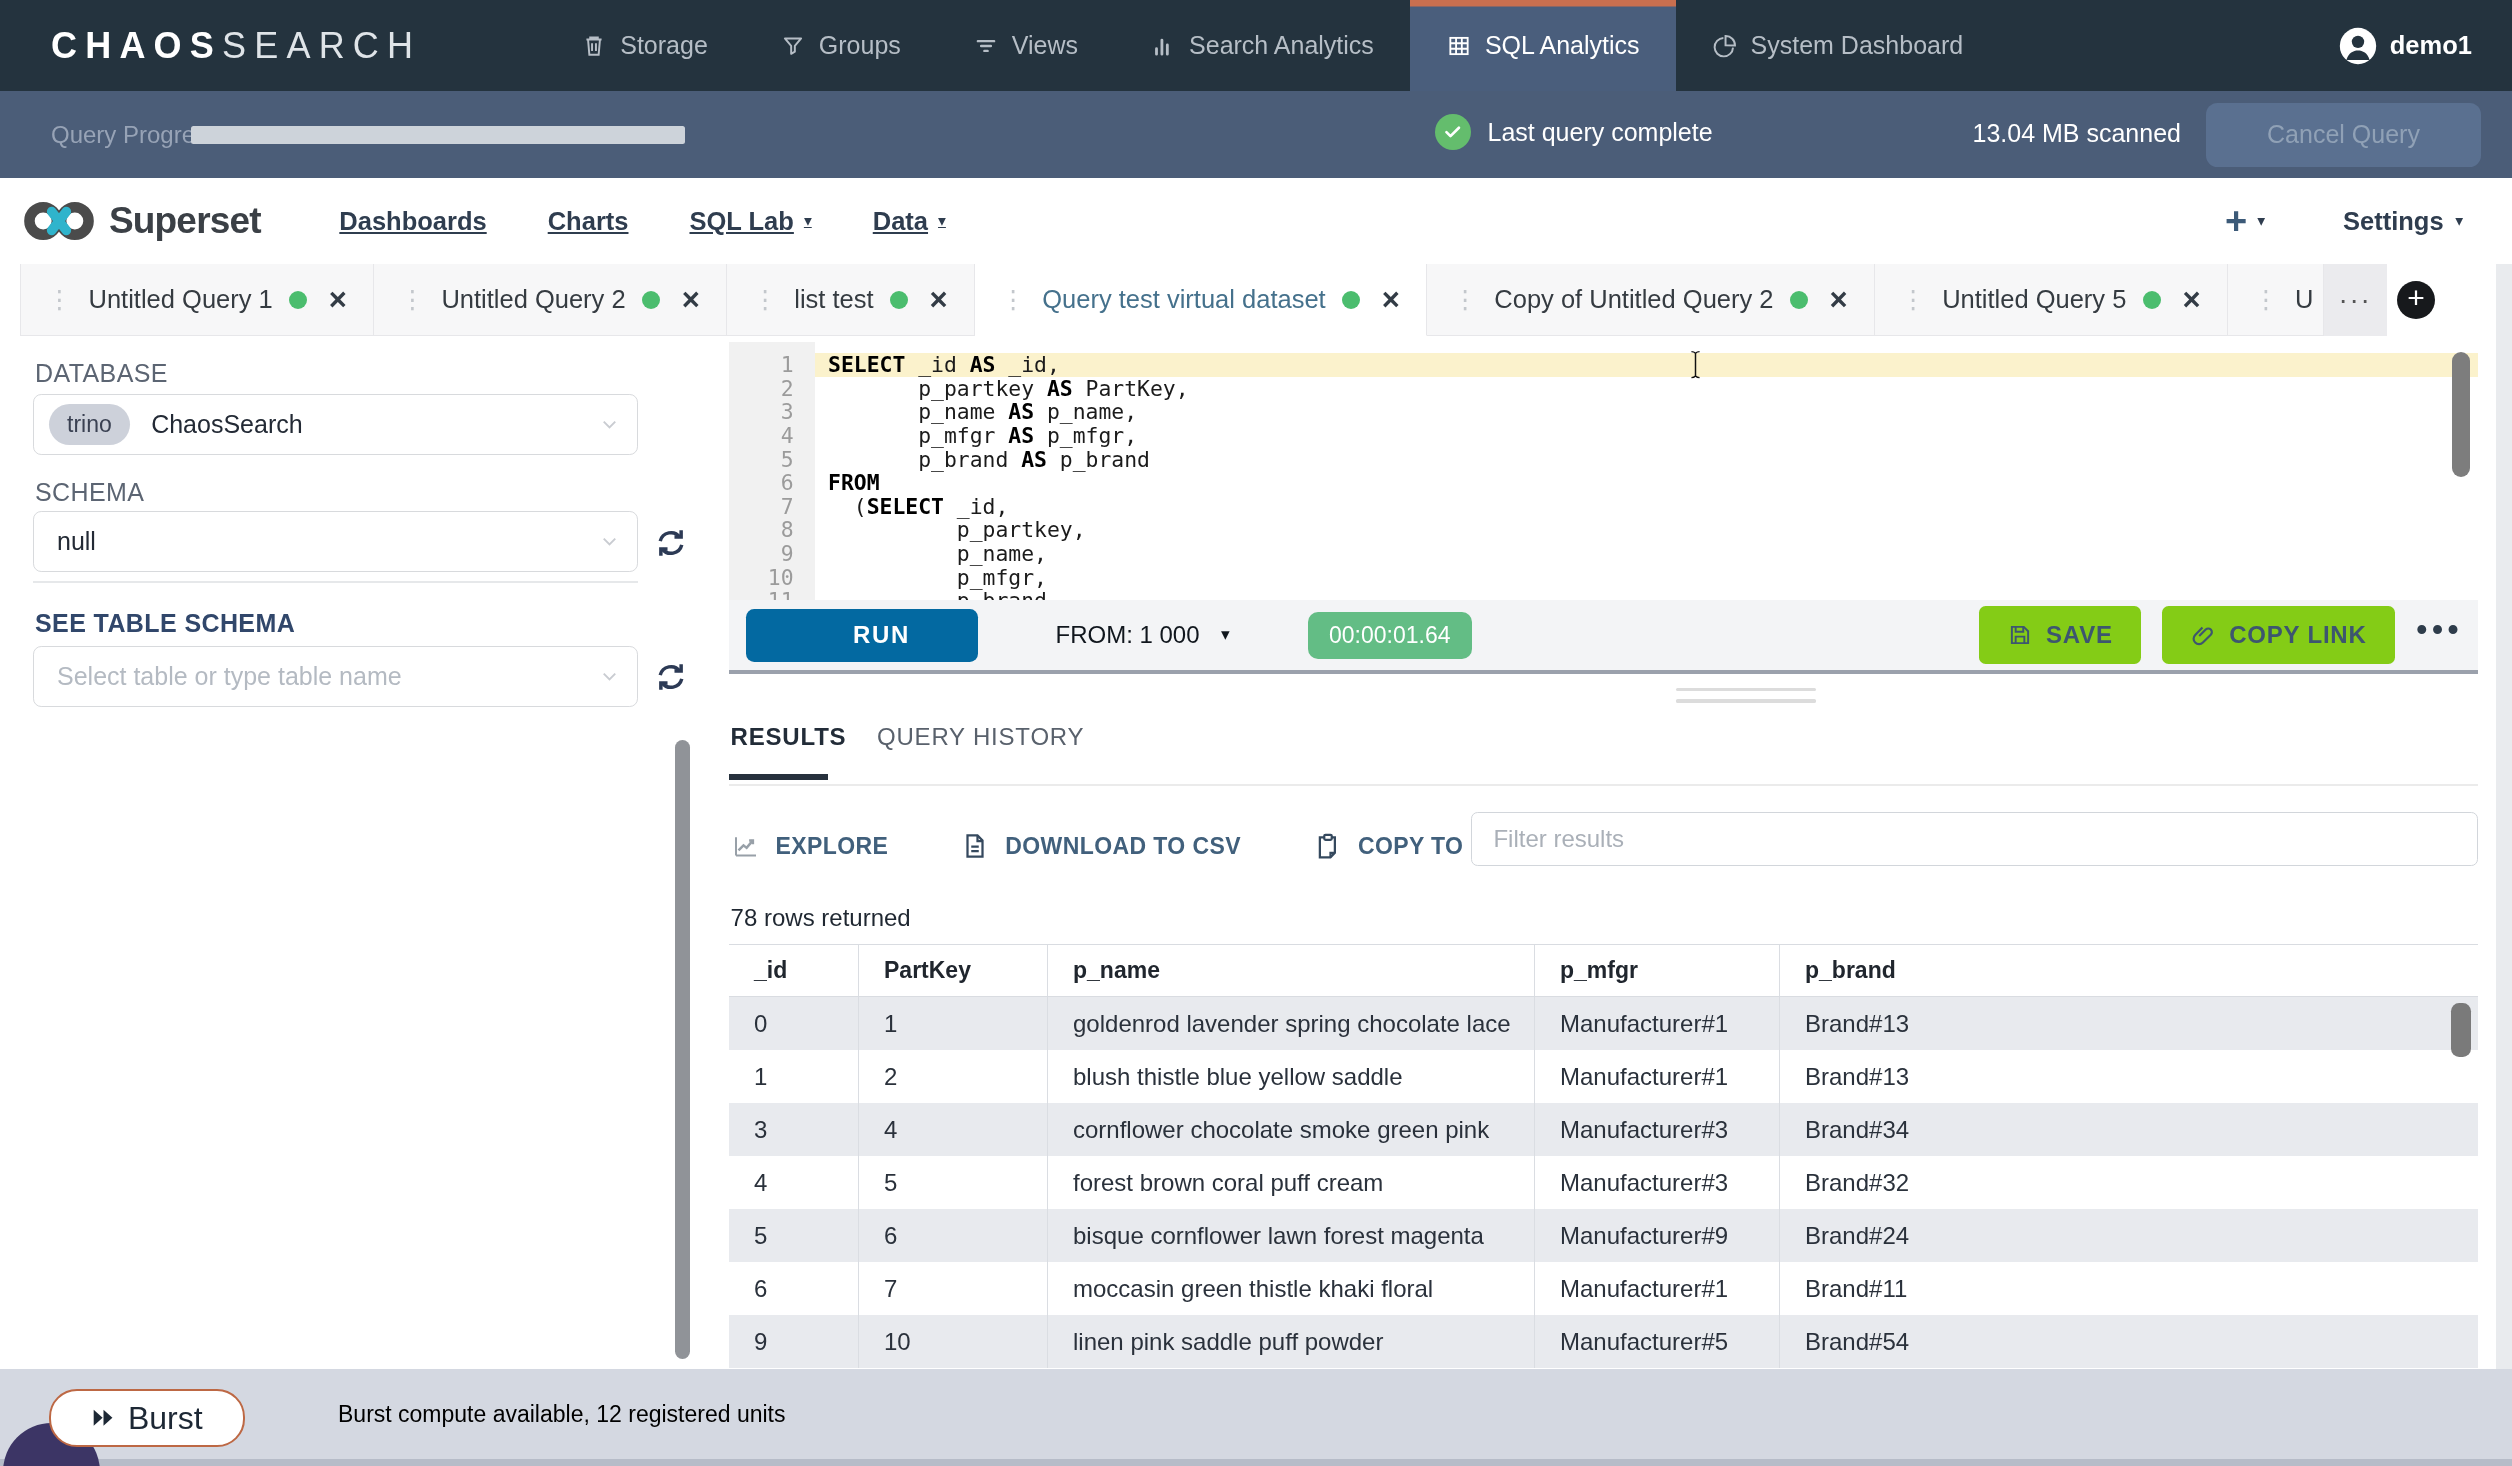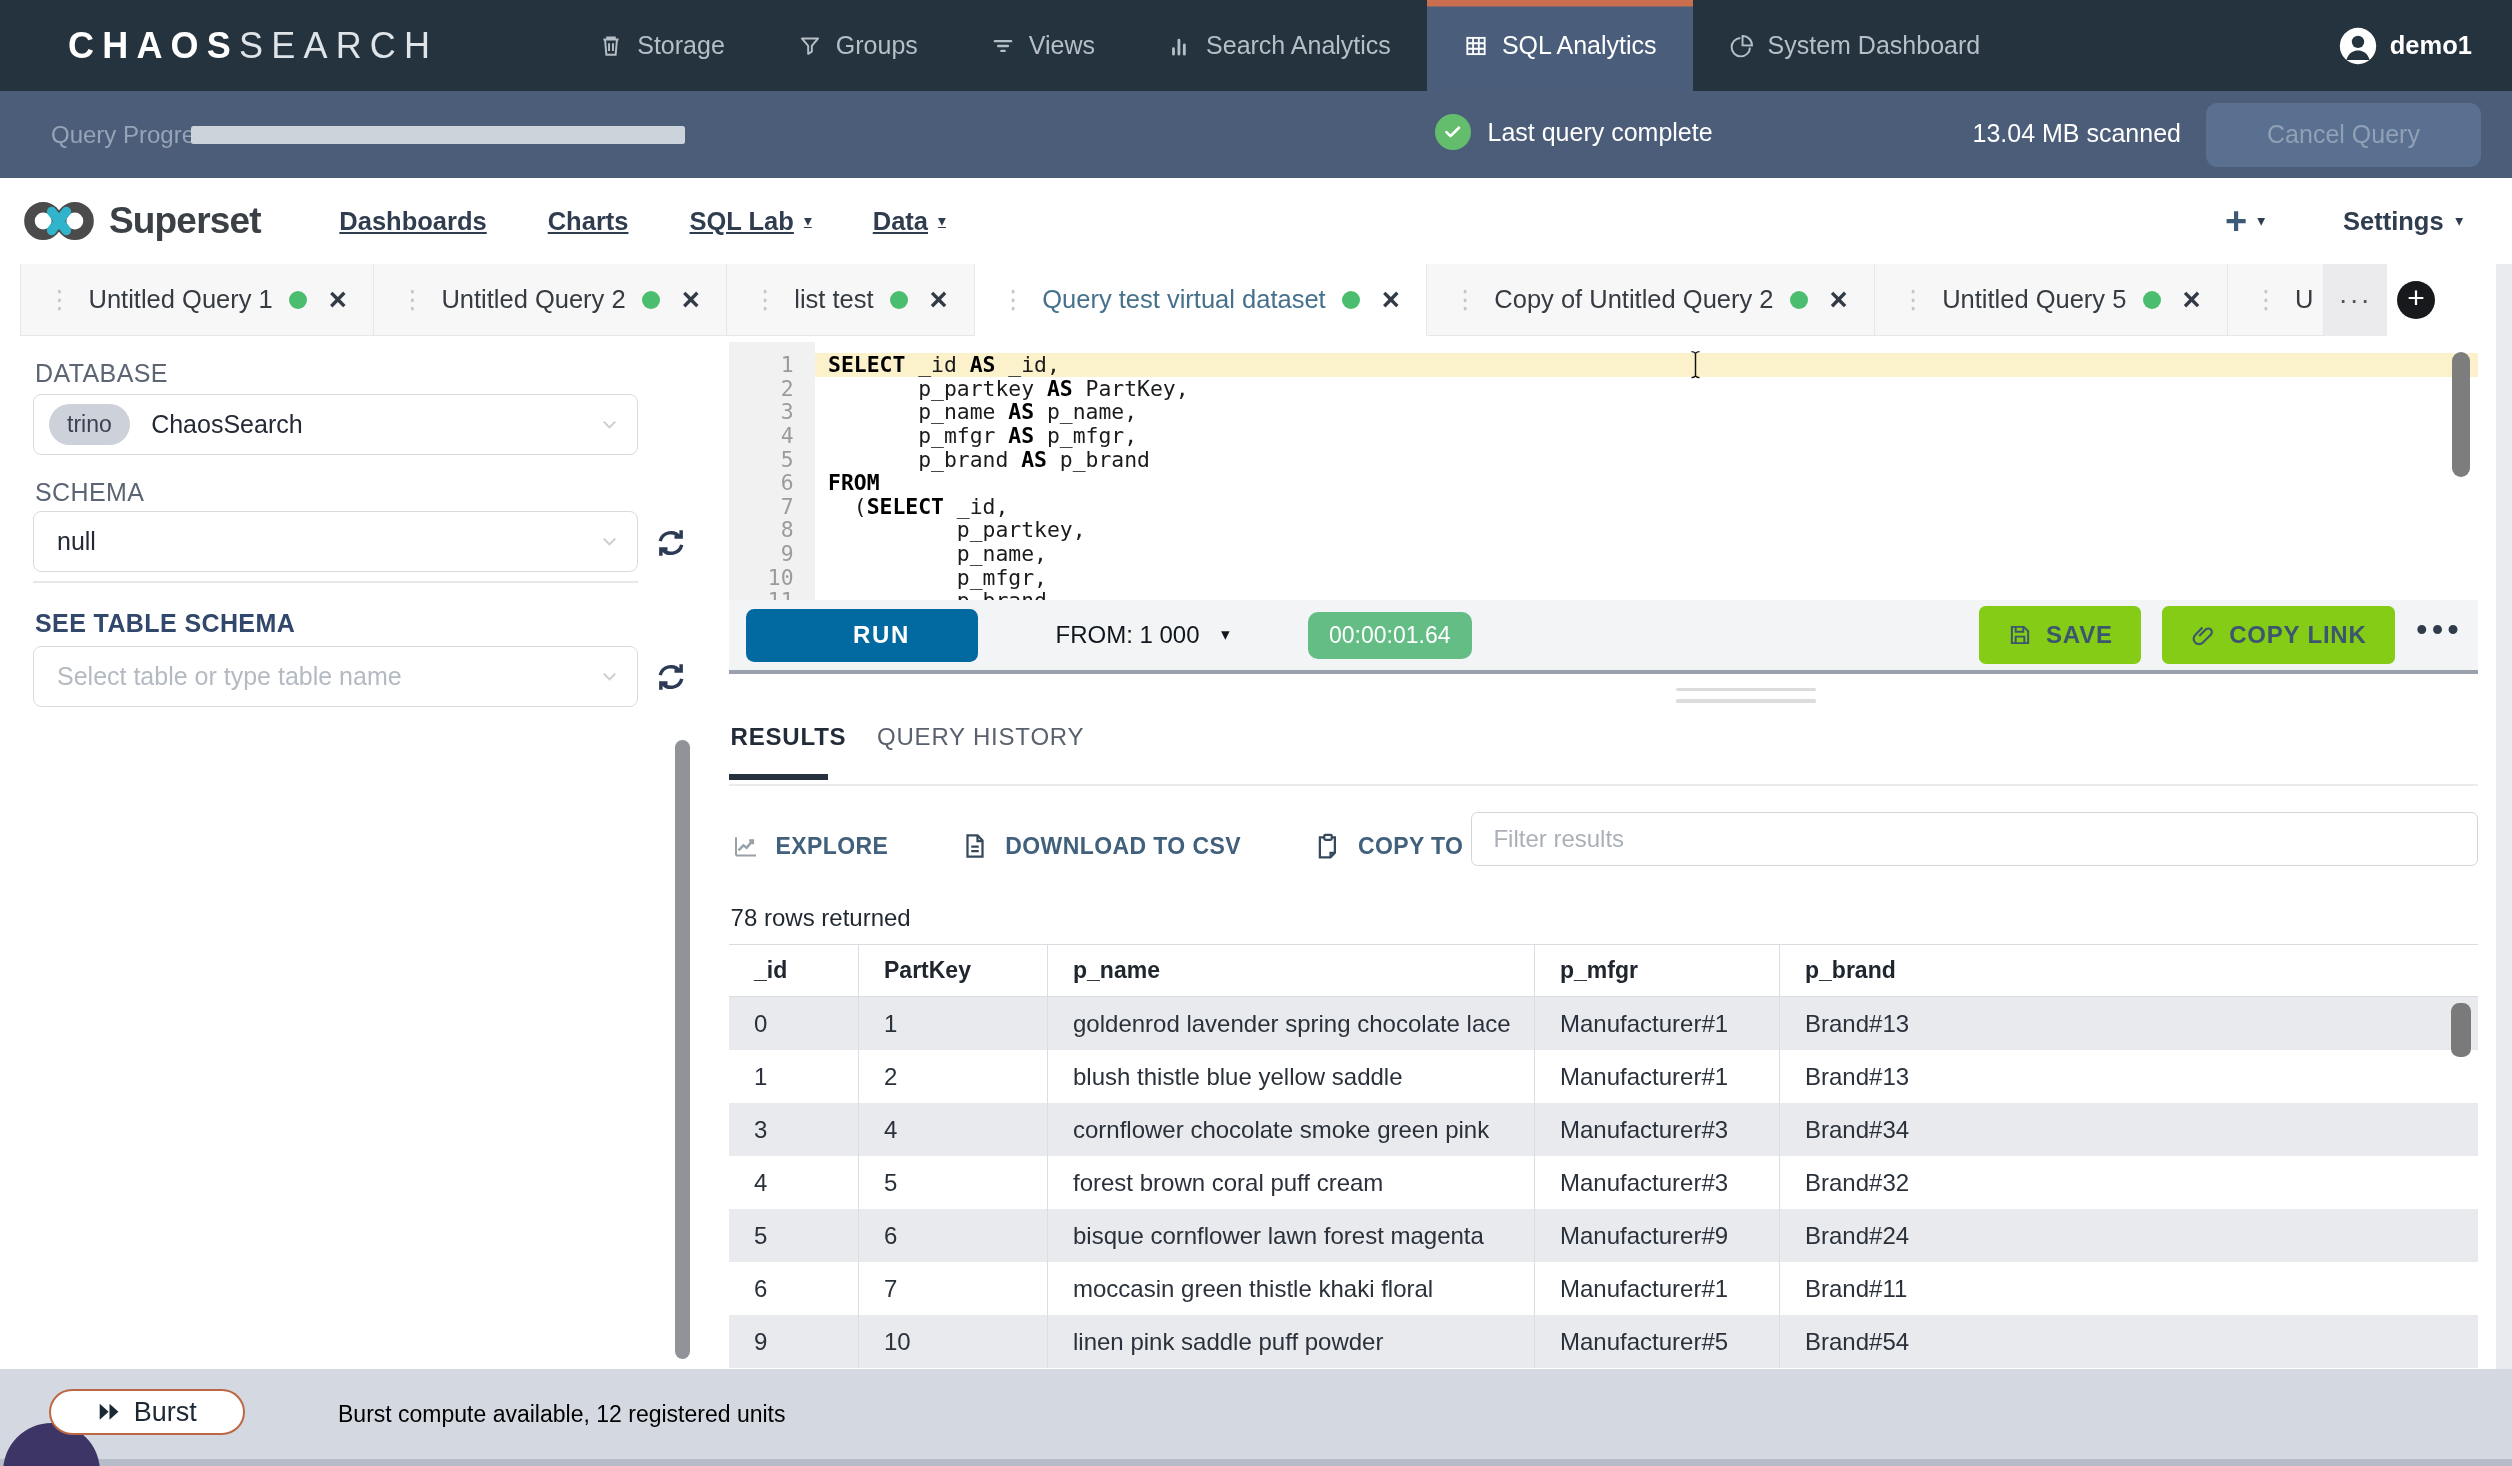--- a/index.html
+++ b/index.html
@@ -1,20 +1,20 @@
 <!DOCTYPE html>
 <html style="font-size:13px"><head>
 <meta charset="utf-8">
 <style>
   html,body{margin:0;padding:0;background:#ffffff;}
   .stage{position:relative;width:2512px;height:1466px;overflow:hidden;
          font-family:"Liberation Sans","DejaVu Sans",sans-serif;color:#222;}
 
   
-  .topnav{position:absolute;top:0;left:0;right:0;height:91px;background:#24333e;display:flex;align-items:stretch;padding-left:17px;}
+  .topnav{position:absolute;top:0;left:0;right:0;height:91px;background:#24333e;display:flex;align-items:stretch;}
   .brand{display:flex;align-items:center;margin-left:51px;font-size:36px;letter-spacing:8.2px;white-space:nowrap;}
   .brand .b{color:#ffffff;font-weight:bold;}
   .brand .l{color:#dfe4e8;font-weight:normal;}
   .navitems{display:flex;margin-left:124px;}
   .nav-item{display:flex;align-items:center;gap:13px;padding:0 36px;color:#b6bec6;font-size:25px;cursor:pointer;white-space:nowrap;}
   .nav-item .nicon{width:26px;height:26px;display:inline-flex;}
   .nav-item .nicon svg{width:100%;height:100%;}
   .nav-item.active{background:#4a5e7c;color:#ffffff;box-shadow:inset 0 6.6px 0 #c96f4f;}
   .userbox{display:flex;align-items:center;gap:13px;margin-left:auto;margin-right:40px;color:#fff;font-weight:bold;font-size:25.5px;cursor:pointer;}
   .avatar{width:38px;height:38px;display:inline-flex;}
@@ -139,22 +139,22 @@
                    border-right:1.6px solid #dadde2;border-bottom:1.6px solid #d9dce1;background:#fff;}
   table.results th:last-child,table.results td:last-child{border-right:none;}
   table.results td{height:53px;font-size:24px;color:#2a313b;padding:0 0 0 25px;border-right:1.6px solid #dadde2;overflow:hidden;white-space:nowrap;}
   table.results tbody tr:nth-child(odd){background:#e8eaee;}
   .col-id{width:104px;}.col-pk{width:163px;}.col-pn{width:461px;}.col-pm{width:219px;}
   .tbl-scroll{position:absolute;right:6.6px;top:58px;width:20px;height:54px;background:#7a7a7a;border-radius:8.2px;}
 
   
   .footer{position:absolute;left:0;right:0;bottom:0;height:97px;background:#d4d8e1;}
   .footer-strip{position:absolute;left:0;right:0;bottom:0;height:6.6px;background:#b6bcc8;}
-  .burst-btn{position:absolute;left:49px;top:20px;width:196px;height:46px;background:#fff;border:2.5px solid #bd6844;border-radius:28px;
-             display:flex;align-items:center;justify-content:center;gap:11.5px;font-size:27px;color:#1d2835;cursor:pointer;box-sizing:border-box;}
+  .burst-btn{position:absolute;left:49px;top:20px;width:196px;height:58px;background:#fff;border:2.5px solid #bd6844;border-radius:28px;
+             display:flex;align-items:center;justify-content:center;gap:11.5px;font-size:32px;color:#1d2835;cursor:pointer;box-sizing:border-box;}
   .burst-btn svg{width:25px;height:21.4px;}
   .burst-note{position:absolute;left:338px;top:0;height:91px;display:flex;align-items:center;font-size:23px;color:#000000;}
   .purpleblob{position:absolute;left:3.3px;bottom:-54px;width:97px;height:97px;border-radius:50%;background:#3c3565;}
 </style>
 </head>
 <body>
 
 <div class="stage">
 
   <header class="topnav">

